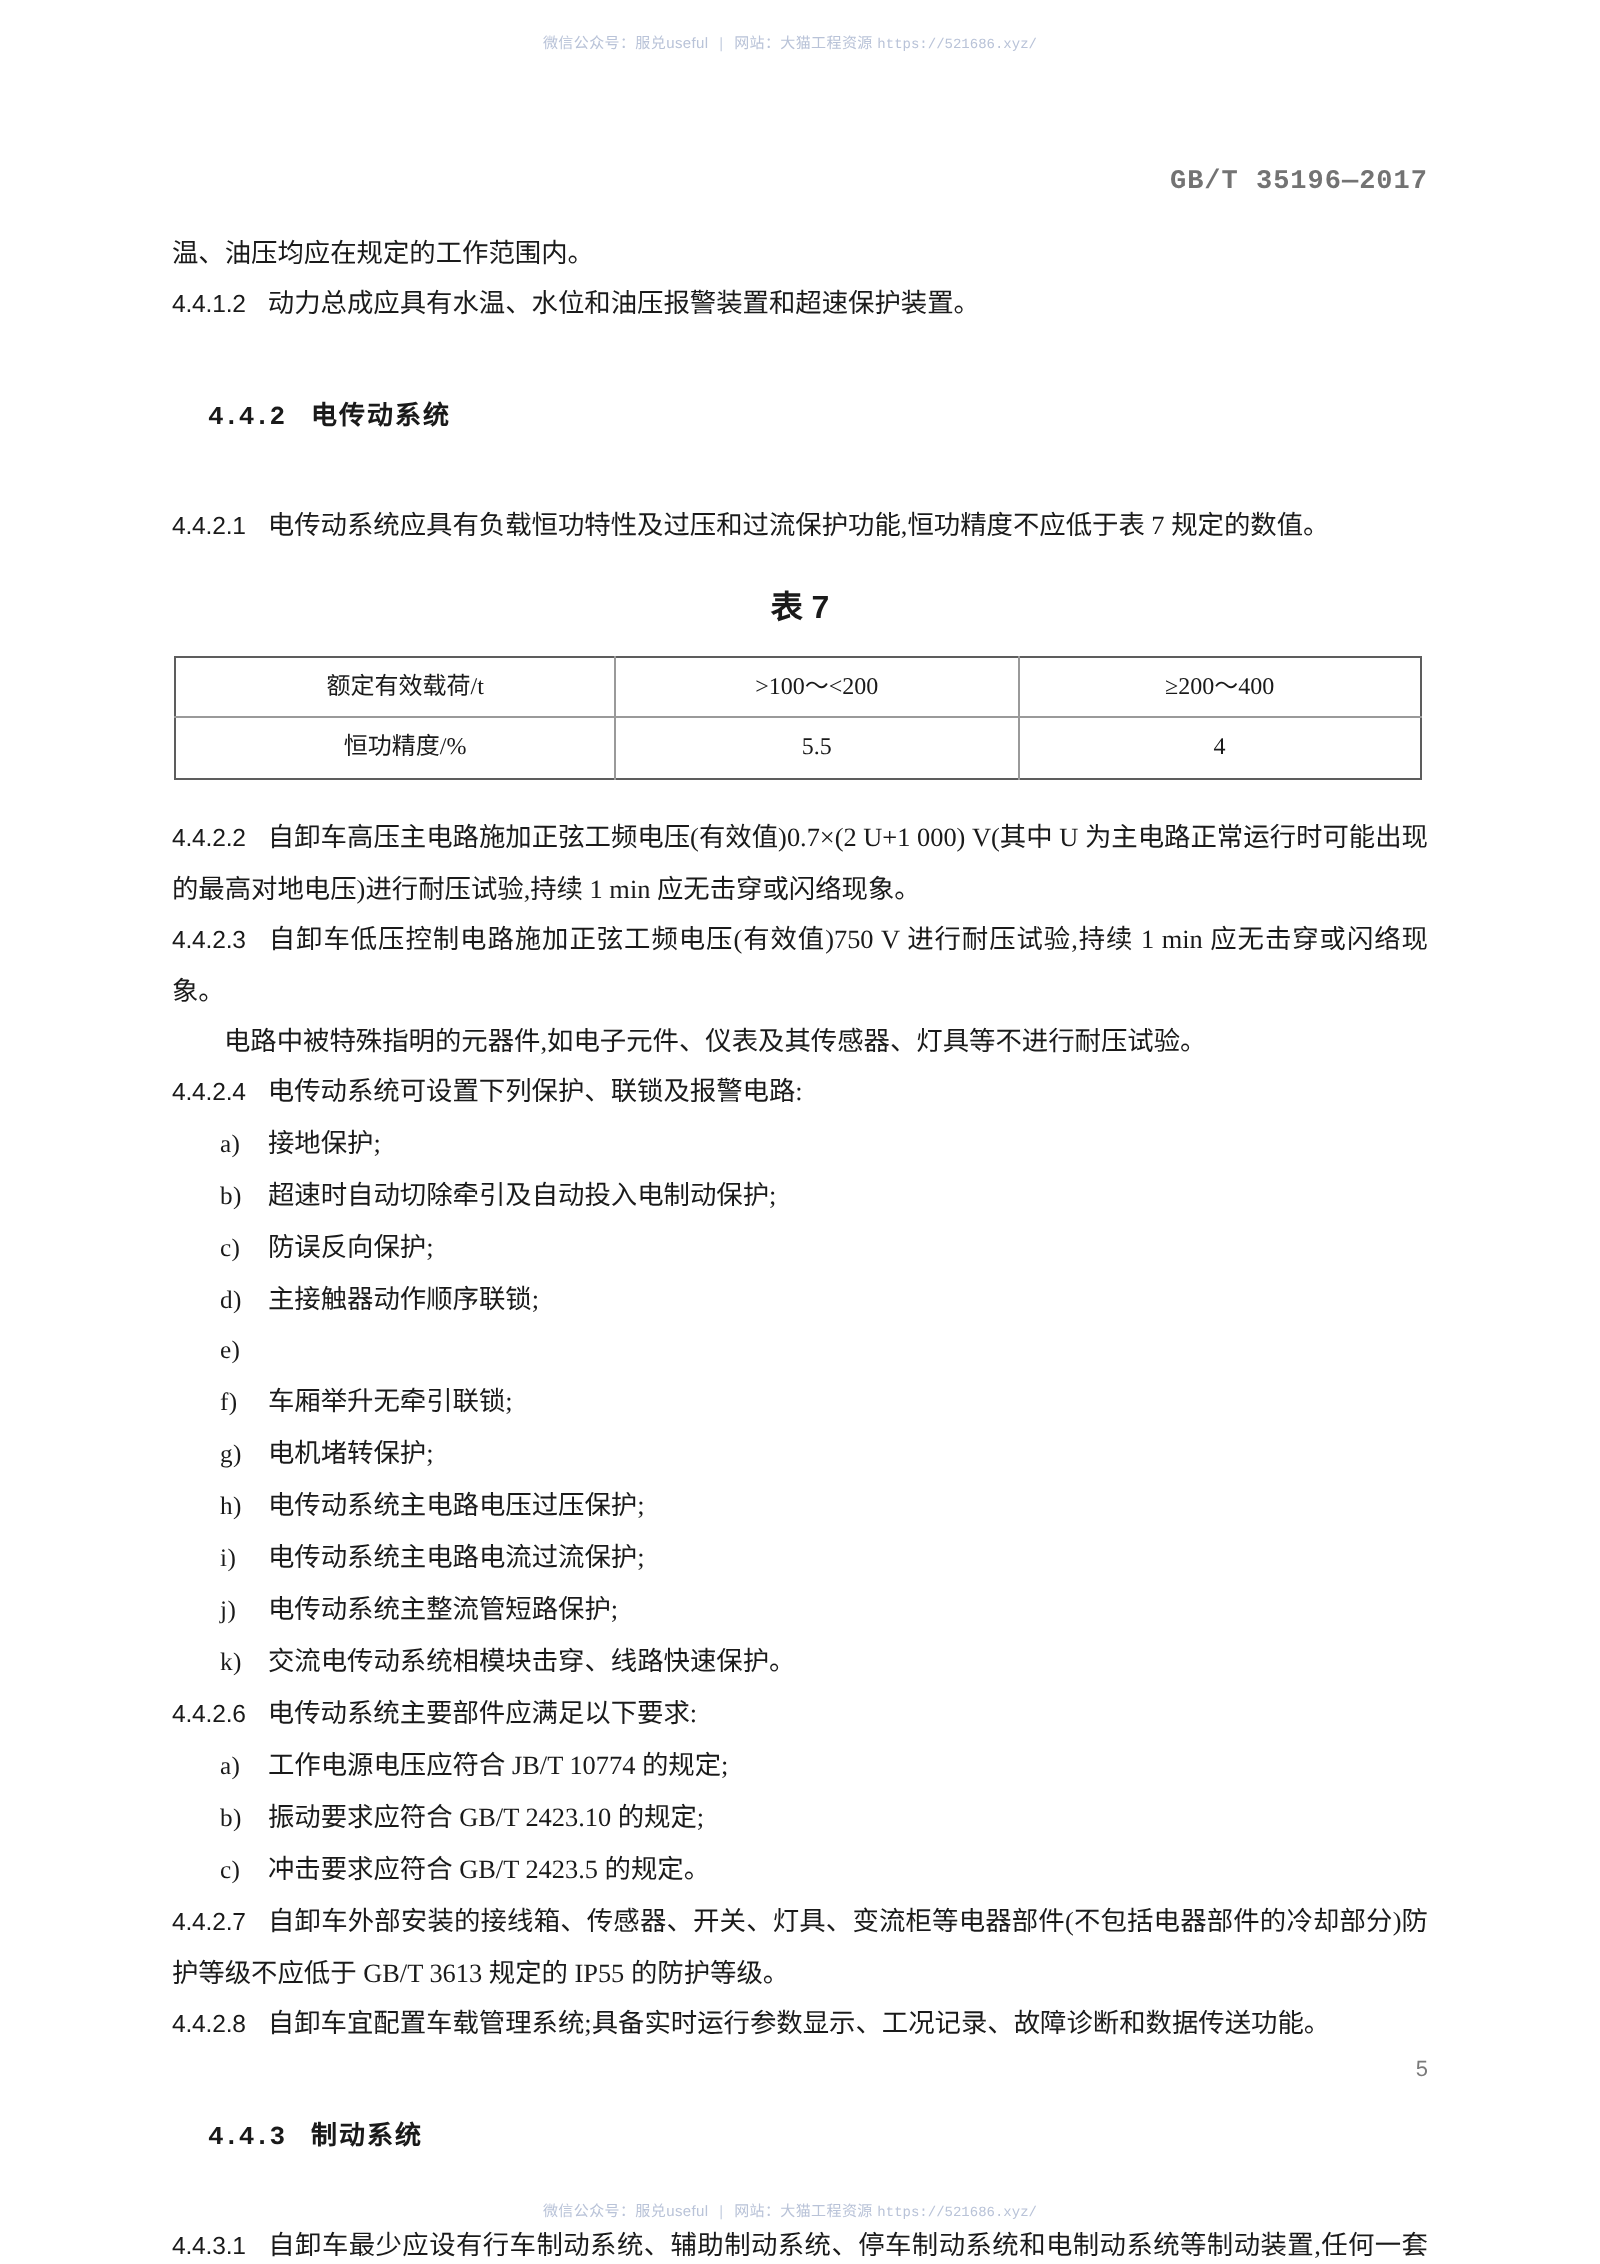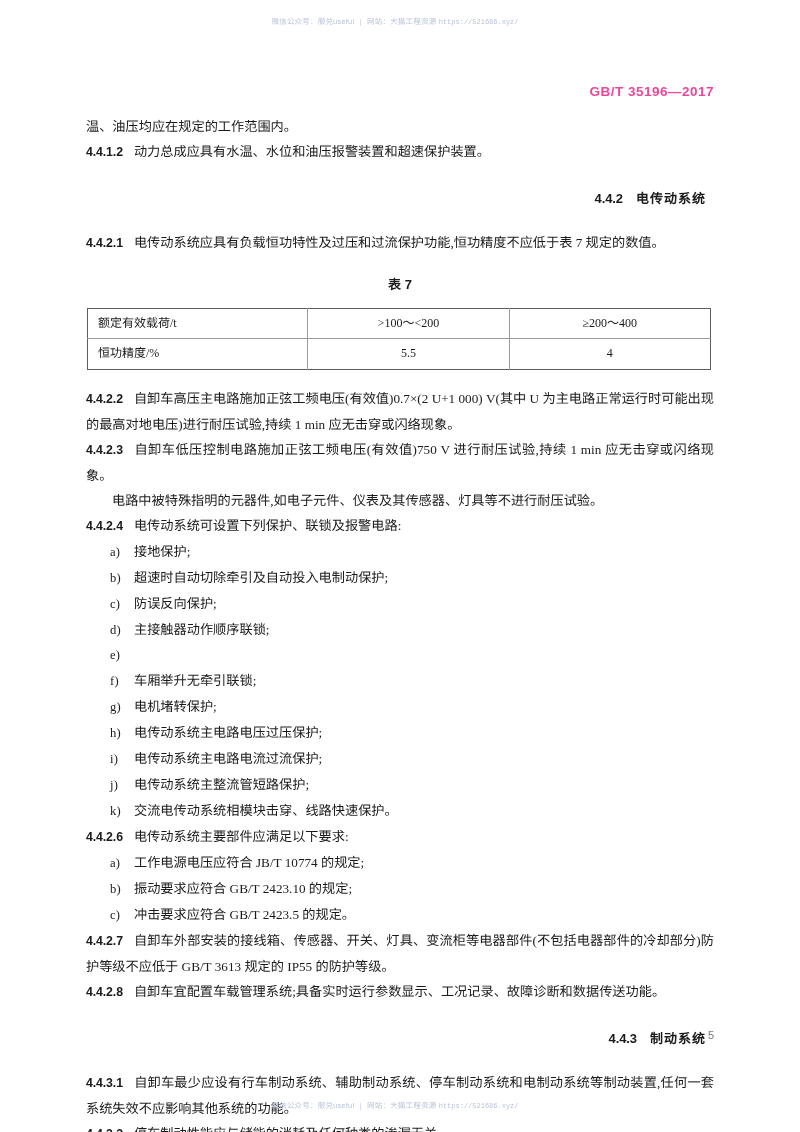--- a/index.html
+++ b/index.html
@@ -49,25 +49,25 @@
   .watermark-top { top: 15px; }
   .watermark-bottom { top: 1099px; }
 
   
   .run-head {
     position: absolute;
     top: 84px;
     left: 86px;
     right: 86px;
     text-align: right;
-    font-family: Liberation Sans, sans-serif;
+    font-family: Liberation Mono, monospace;
     font-weight: bold;
     font-size: 13.5px;
     letter-spacing: 0.5px;
-    color: #ec4899;
+    color: #737373;
   }
 
   
   .content {
     position: absolute;
     top: 114px;
     left: 86px;
     width: 628px;
     font-size: 13.2px;
     line-height: 25px;
@@ -77,57 +77,56 @@
 
   
   .clause {
     margin: 0;
     text-align: justify;
     text-justify: inter-ideograph;
     padding-left: 0;
   }
   .clause .num {
     font-family: "Liberation Sans", "DejaVu Sans", sans-serif;
-    font-weight: bold;
+    font-weight: normal;
     font-size: 12.3px;
     letter-spacing: -0.1px;
     margin-right: 11px;
   }
   .plain {
     margin: 0;
     text-align: justify;
     text-justify: inter-ideograph;
   }
   .indent2 { text-indent: 26px; }
 
   
   .heading {
-    margin: 8px;
-    font-family: Liberation Sans, sans-serif;
+    margin: 18px;
+    font-family: Liberation Mono, monospace;
     font-weight: bold;
     font-size: 13px;
     padding-top: 13px;
     padding-bottom: 11px;
-    text-align: right;
   }
   .heading .h-num {
     letter-spacing: -0.1px;
     margin-right: 13px;
   }
   .heading .h-txt { letter-spacing: 1px; }
 
   
   .tbl-caption {
     margin: 0;
     padding-top: 16px;
     padding-bottom: 11px;
     text-align: center;
     font-family: "Liberation Sans", "DejaVu Sans", sans-serif;
     font-weight: bold;
-    font-size: 13px;
+    font-size: 16px;
   }
   table.t7 {
     border-collapse: collapse;
     width: 624px;
     margin: 0 0 0 1px;
     font-size: 12px;
     line-height: 1.2;
     border: 1.6px solid #5d5d5d;
   }
   table.t7 td {
@@ -139,21 +138,21 @@
     text-align: left;
     padding-left: 10px;
     width: 214px;
   }
   table.t7 td.val {
     text-align: center;
     width: 205px;
   }
   table.t7 tr:first-child td { border-top: none; }
   table.t7 tr:last-child td { border-bottom: none; font-family: Liberation Serif, serif; }
-  table.t7 td:first-child { border-left: none; }
+  table.t7 td:first-child { border-left: none; text-align: center; }
   table.t7 td:last-child { border-right: none; }
 
   .after-table { padding-top: 16px; }
 
   
   ol.alpha {
     list-style: none;
     margin: 0;
     padding: 0;
   }

